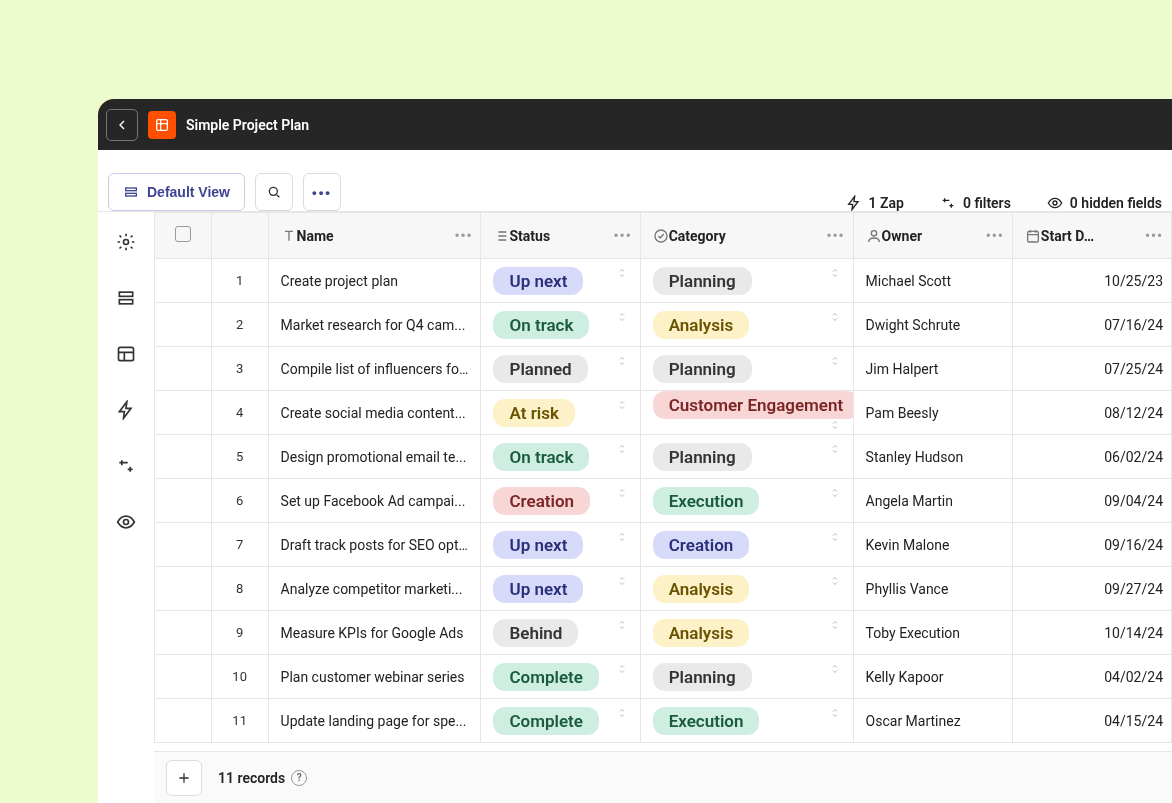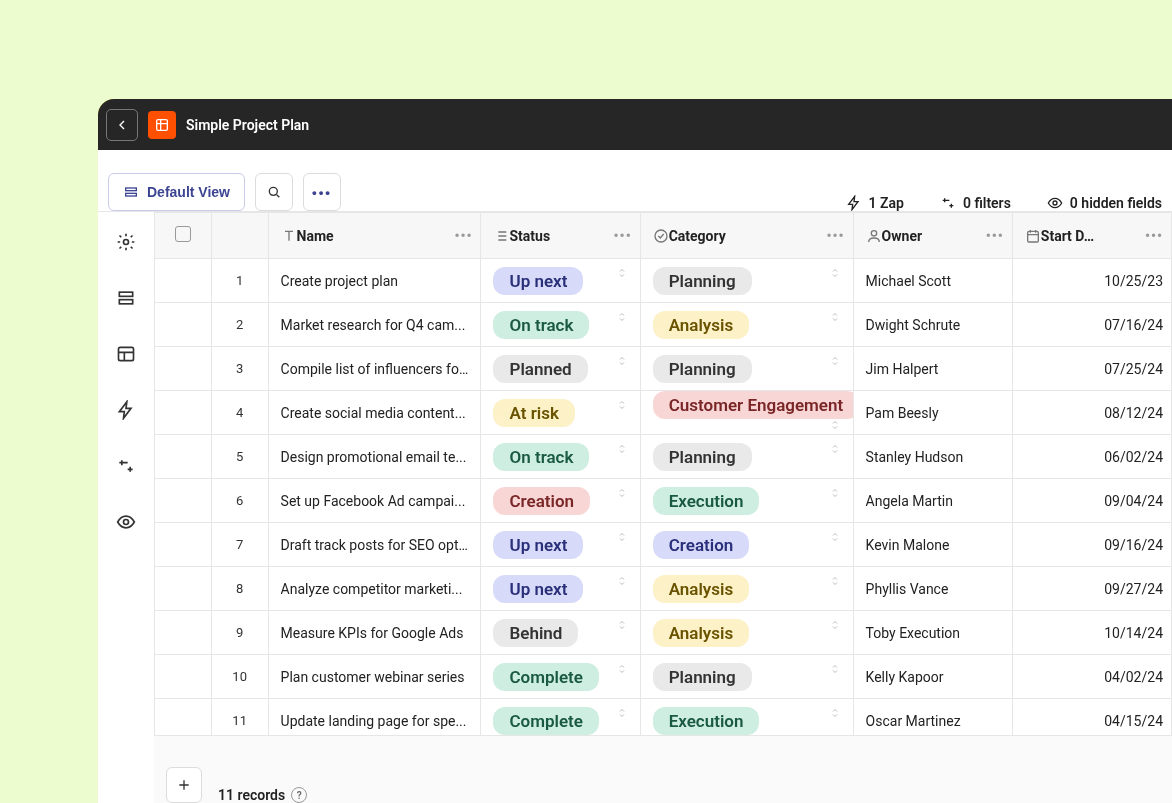--- a/index.html
+++ b/index.html
@@ -30,21 +30,21 @@
   .col-status { width:157px; }
   .col-category { width:210px; }
   .col-owner { width:157px; }
   .col-start { width:157px; text-align:right; }
   .th-inner { display:flex; align-items:center; gap:0; }
   .th-menu { position:absolute; right:8px; top:50%; transform:translateY(-50%); color:#999; cursor:pointer; font-size:14px; letter-spacing:1px;}
   .check { width:16px; height:16px; border:1.5px solid #999; border-radius:3px; display:inline-block; }
   .pill { display:inline-block; padding:4px 16px; border-radius:12px; font-size:17px; font-weight:600; }
   .updown { float:right; color:#aaa; font-size:12px; }
   .date-cell { text-align:right; padding-right:8px; }
-  .footer { height:68px; border-top:1px solid #e6e6e6; background:#fafafa; display:flex; align-items:flex-end; padding:0 12px; gap:16px; }
+  .footer { height:52px; border-top:1px solid #e6e6e6; background:#fafafa; display:flex; align-items:center; padding:0 12px; gap:16px; }
   .add-btn { width:36px; height:36px; border:1.5px solid #dcdcdc; border-radius:6px; display:flex; align-items:center; justify-content:center; cursor:pointer; background:#fff; font-size:20px; color:#333; }
   .records { font-size:14px; font-weight:600; color:#222; display:flex; align-items:center; gap:6px; }
   .qmark { width:16px; height:16px; border:1.5px solid #999; border-radius:50%; font-size:10px; display:flex; align-items:center; justify-content:center; color:#666;}
   .svg-ico { width:16px; height:16px; stroke:currentColor; fill:none; stroke-width:2; }
   .svg-ico-lg { width:20px; height:20px; stroke:currentColor; fill:none; stroke-width:2; }
   .truncate { white-space:nowrap; overflow:hidden; text-overflow:ellipsis; }
 </style>
 </head>
 <body>
 

